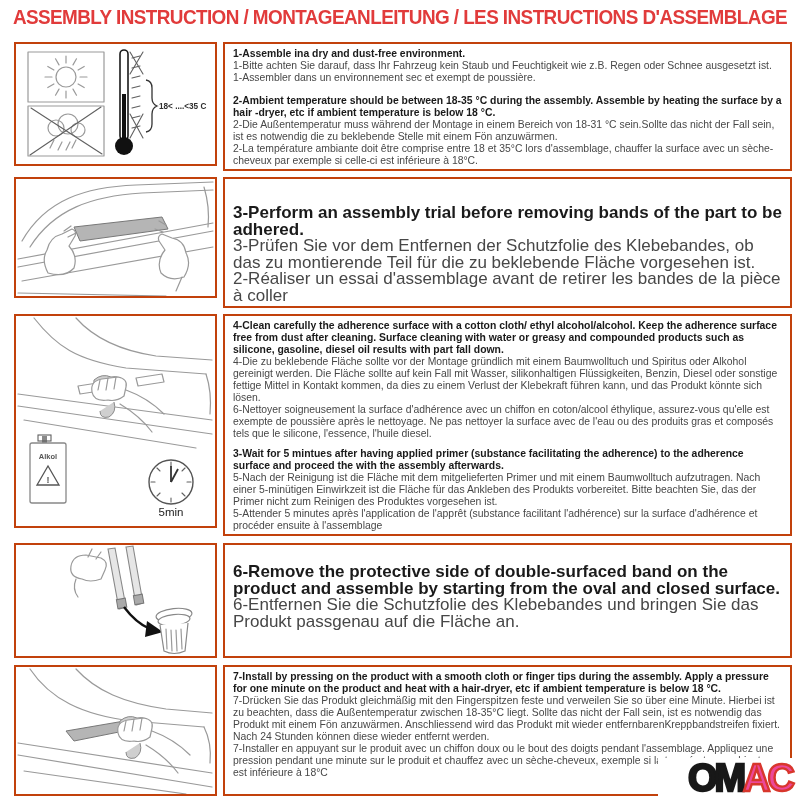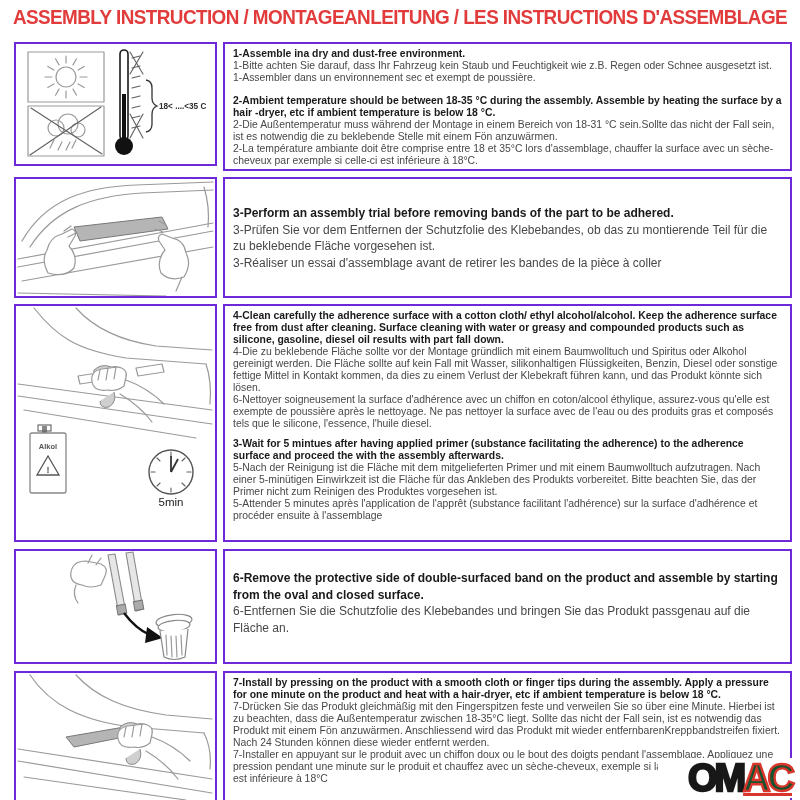--- a/index.html
+++ b/index.html
@@ -2,34 +2,34 @@
 <html><head>
 <meta charset="utf-8">
 <style>
   html,body{margin:0;padding:0;background:#fff;}
   body{width:800px;height:800px;position:relative;font-family:"Liberation Sans",sans-serif;overflow:hidden;}
   .title{position:absolute;top:6px;left:0;width:800px;text-align:center;color:#e13b3b;
          font-weight:bold;font-size:19.5px;letter-spacing:-0.6px;transform:scaleX(0.97);}
   .grid{position:absolute;top:42px;left:14px;width:778px;}
   .row{display:flex;gap:6px;margin-bottom:6px;}
   .row.g7{margin-bottom:7px;}
-  .cell{border:2px solid #6d28d9;background:#fff;box-sizing:border-box;}
+  .cell{border:2px solid #c2410c;background:#fff;box-sizing:border-box;}
   .left{width:203px;flex:none;overflow:hidden;}
   .right{flex:1;padding:4px 8px 2px 8px;overflow:hidden;}
-  .h124{height:124px}.h121{height:121px}.h214{height:238px}.h115{height:115px}.h131{height:131px}
+  .h124{height:124px}.h121{height:121px}.h214{height:214px}.h115{height:115px}.h131{height:131px}
   .t-sm{font-size:10.4px;line-height:12px;color:#474747;}
-  .t-lg{font-size:12px;line-height:16.5px;color:#474747;}
+  .t-lg{font-size:17px;line-height:16.5px;color:#474747;}
   .right p{margin:0;}
   .right p.b{color:#1a1a1a;font-weight:bold;}
   .gap{height:11px;} .gap8{height:8px;}
   .vc2{padding-top:26px;} .vc4{padding-top:19px;}
   .logo{position:absolute;right:6px;bottom:2px;background:#fff;padding:0 2px 0 14px;
         font-size:38px;font-weight:bold;letter-spacing:-3px;line-height:40px;}
   .logo .lb{color:#181818;margin-left:16px;-webkit-text-stroke:2.4px #181818;}
-  .logo .lr{color:#14532d;text-decoration:underline;-webkit-text-stroke:2.4px #d8362c;}
+  .logo .lr{color:#ec4899;-webkit-text-stroke:2.4px #d8362c;}
   svg{display:block;}
   svg text{font-family:"Liberation Sans",sans-serif;}
   .sk{stroke:#9a9a9a;fill:none;stroke-width:1.2;stroke-linecap:round;stroke-linejoin:round;}
   .skd{stroke:#606060;fill:none;stroke-width:1.1;stroke-linecap:round;}
   .hand{stroke:#9a9a9a;fill:#fff;stroke-width:1.2;stroke-linejoin:round;}
   .cloth{stroke:#8a8a8a;fill:#cfcfcf;stroke-width:1;}
   .strip{fill:#b5b5b5;stroke:#787878;stroke-width:1;}
 </style>
 </head>
 <body>
@@ -130,21 +130,21 @@
           </g>
           <g>
             <path class="hand" d="M168,98 q8,-13 2,-24 q-2,-13 -14,-15 l-10,-4 q-5,2 -3,7 l6,9 q-9,11 -4,23 q9,9 23,4 z"></path>
             <path class="sk" d="M150,46 l-7,-4 M147,53 l-8,-3 M166,98 l-6,14"></path>
           </g>
         </svg>
       </div>
       <div class="cell right t-lg vc2">
         <p class="b">3-Perform an assembly trial before removing bands of the part to be adhered.</p>
         <p>3-Prüfen Sie vor dem Entfernen der Schutzfolie des Klebebandes, ob das zu montierende Teil für die zu beklebende Fläche vorgesehen ist.</p>
-        <p>3-Réaliser un essai d'assemblage avant de retirer les bandes de la pièce à coller</p>
+        <p>2-Réaliser un essai d'assemblage avant de retirer les bandes de la pièce à coller</p>
       </div>
     </div>
 
     <div class="row g7">
       <div class="cell left h214">
         <svg viewBox="0 0 199 210" width="199" height="210">
           <g class="sk">
             <path d="M18,2 C40,30 60,44 110,52 L190,58"></path>
             <path d="M60,2 C76,20 100,34 140,40 L196,44"></path>
             <path d="M190,58 q6,18 4,40"></path>

